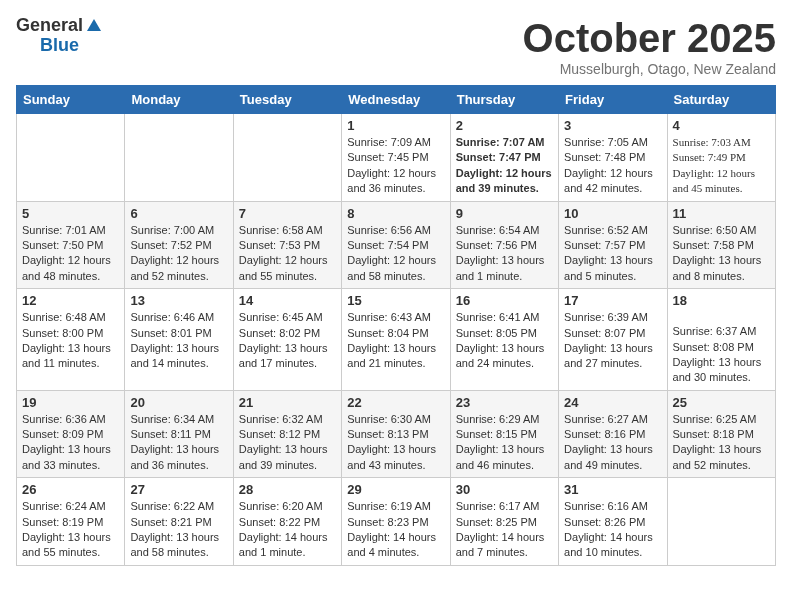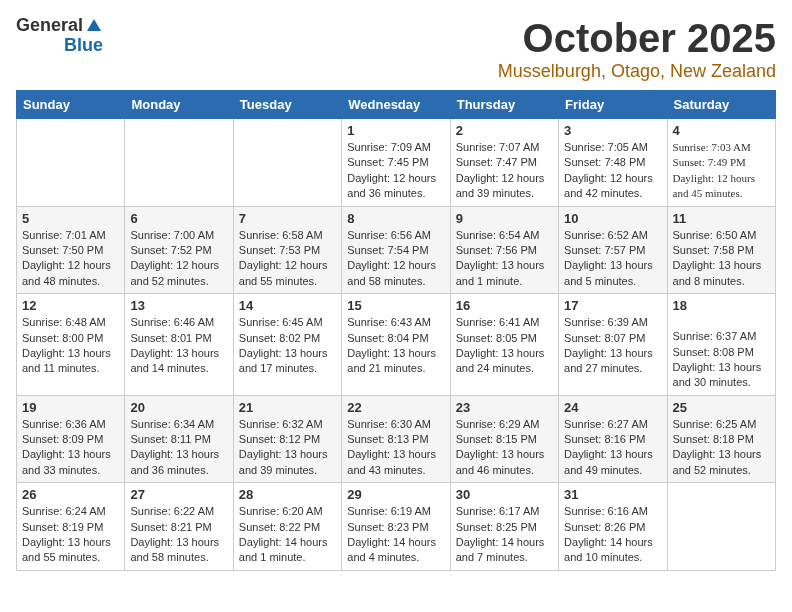--- a/index.html
+++ b/index.html
@@ -12,21 +12,21 @@
     }
     .header-area {
       display: flex;
       justify-content: space-between;
       align-items: flex-start;
       margin-bottom: 8px;
     }
     .logo {
       display: flex;
       flex-direction: column;
-      align-items: flex-end;
+      align-items: center;
       line-height: 1.1;
     }
     .logo-general {
       font-size: 18px;
       font-weight: bold;
       color: #333;
     }
     .logo-blue {
       font-size: 18px;
       font-weight: bold;
@@ -34,22 +34,22 @@
     }
     .title-area {
       text-align: right;
     }
     .month-title {
       font-size: 40px;
       font-weight: bold;
       color: #333;
     }
     .location-title {
-      font-size: 18px;
-      color: #a16207;
+      font-size: 14px;
+      color: #737373;
     }
     .calendar {
       width: 100%;
       border-collapse: collapse;
       border: 1px solid #ccc;
     }
     .calendar th {
       background-color: #2b6cb0;
       color: #fff;
       text-align: left;
@@ -123,21 +123,21 @@
         <td class="empty-cell"></td>
         <td>
           <div class="day-number">1</div>
           <div class="day-info" style="white-space: pre-line;">Sunrise: 7:09 AM
 Sunset: 7:45 PM
 Daylight: 12 hours
 and 36 minutes.</div>
         </td>
         <td>
           <div class="day-number">2</div>
-          <div class="day-info" style="white-space: pre-line;">Sunrise: 7:07 AM
+          <div class="day-info" style="white-space: pre-line; font-weight: bold;">Sunrise: 7:07 AM
 Sunset: 7:47 PM
 Daylight: 12 hours
 and 39 minutes.</div>
         </td>
         <td>
           <div class="day-number">3</div>
           <div class="day-info" style="white-space: pre-line;">Sunrise: 7:05 AM
 Sunset: 7:48 PM
 Daylight: 12 hours
 and 42 minutes.</div>

